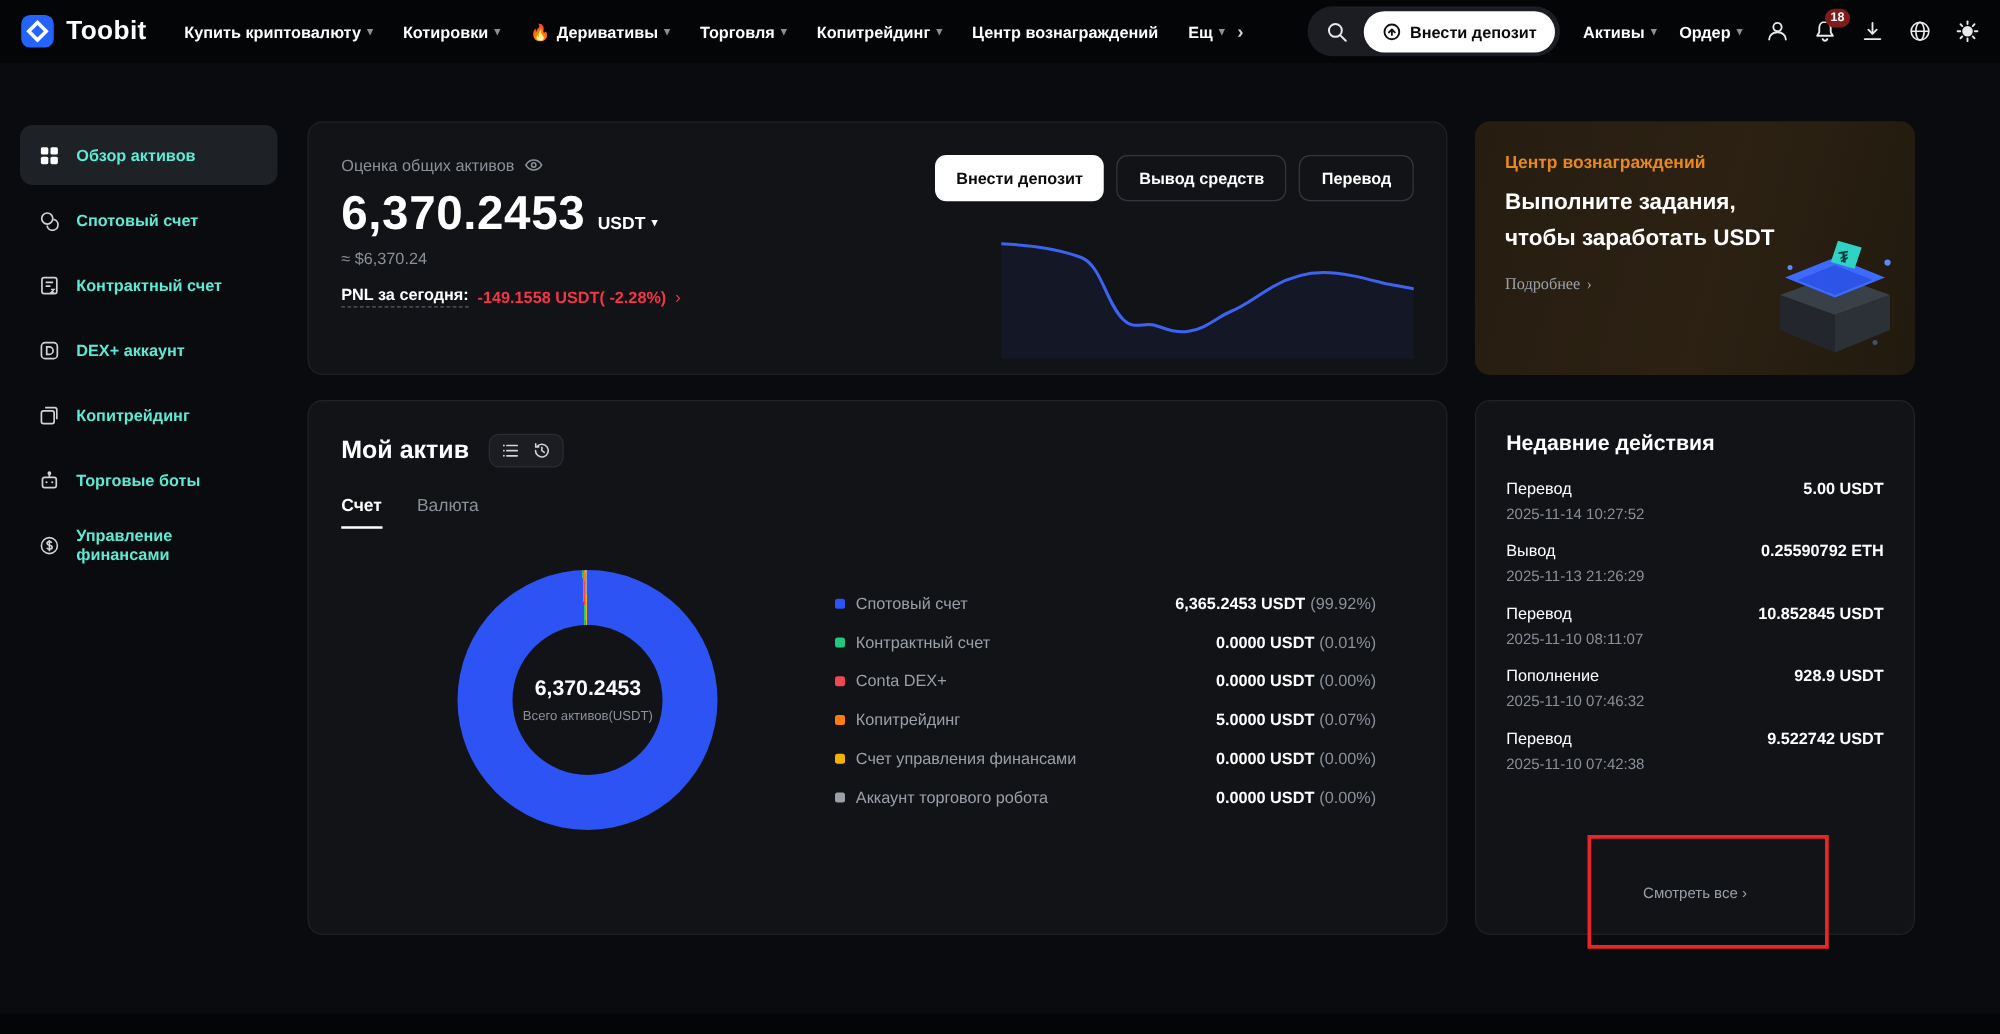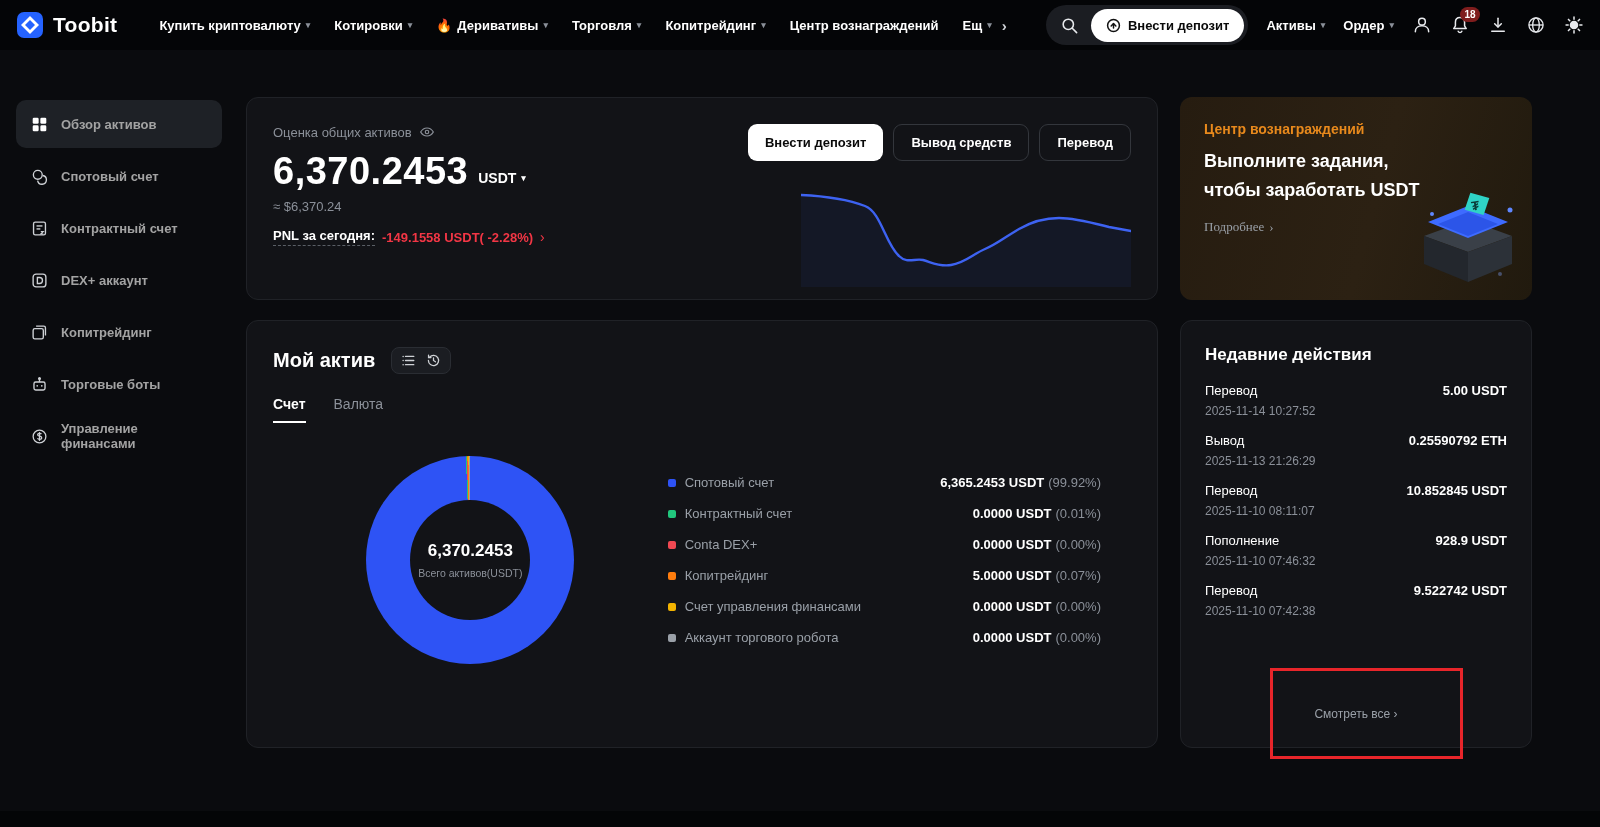--- a/index.html
+++ b/index.html
@@ -12,21 +12,21 @@
     overflow:hidden;
   }
   svg { display:block; }
 
   
   .topnav {
     position:absolute; top:0; left:0; right:0; height:50px;
     background:#040507; display:flex; align-items:center;
     padding:0 16px; gap:10px; z-index:20;
   }
-  .brand { display:flex; align-items:center; gap:9px; margin-right:32px; cursor:pointer; }
+  .brand { display:flex; align-items:center; gap:9px; margin-right:20px; cursor:pointer; }
   .brand-name { font-size:21px; font-weight:bold; letter-spacing:.3px; }
   .nav-links { display:flex; align-items:center; gap:24px; font-size:13px; font-weight:bold; white-space:nowrap; }
   .nav-item { display:flex; align-items:center; gap:5px; cursor:pointer; }
   .caret { font-size:9px; color:#8b9099; }
   .fire { font-size:13px; }
   .nav-more-chevron { color:#cfd2d6; font-size:15px; margin-left:-14px; }
 
   .nav-right { margin-left:auto; display:flex; align-items:center; gap:18px; }
   .search-capsule {
     display:flex; align-items:center; gap:12px;
@@ -44,21 +44,21 @@
     position:absolute; top:-8px; right:-10px;
     background:#7f1d1d; color:#fff; font-size:10px; font-weight:bold;
     border-radius:9px; padding:1.5px 4.5px; line-height:1.2;
   }
 
   
   .sidebar { position:absolute; left:16px; top:100px; width:206px; display:flex; flex-direction:column; gap:4px; }
   .side-item {
     display:flex; align-items:center; gap:13px; height:48px;
     padding:0 15px; border-radius:10px; font-size:13px; font-weight:bold;
-    color:#a3a3a3; cursor:pointer;
+    color:#5eead4; cursor:pointer;
   }
   .side-item.active { background:#1e2126; }
 
   
   .card { background:#121317; border:1px solid #202227; border-radius:12px; }
 
   .main { position:absolute; left:246px; top:97px; width:912px; }
 
   .overview-card { position:relative; height:203px; padding:26px; }
   .assets-label { display:flex; gap:7px; align-items:center; color:#8b9099; font-size:13px; }

